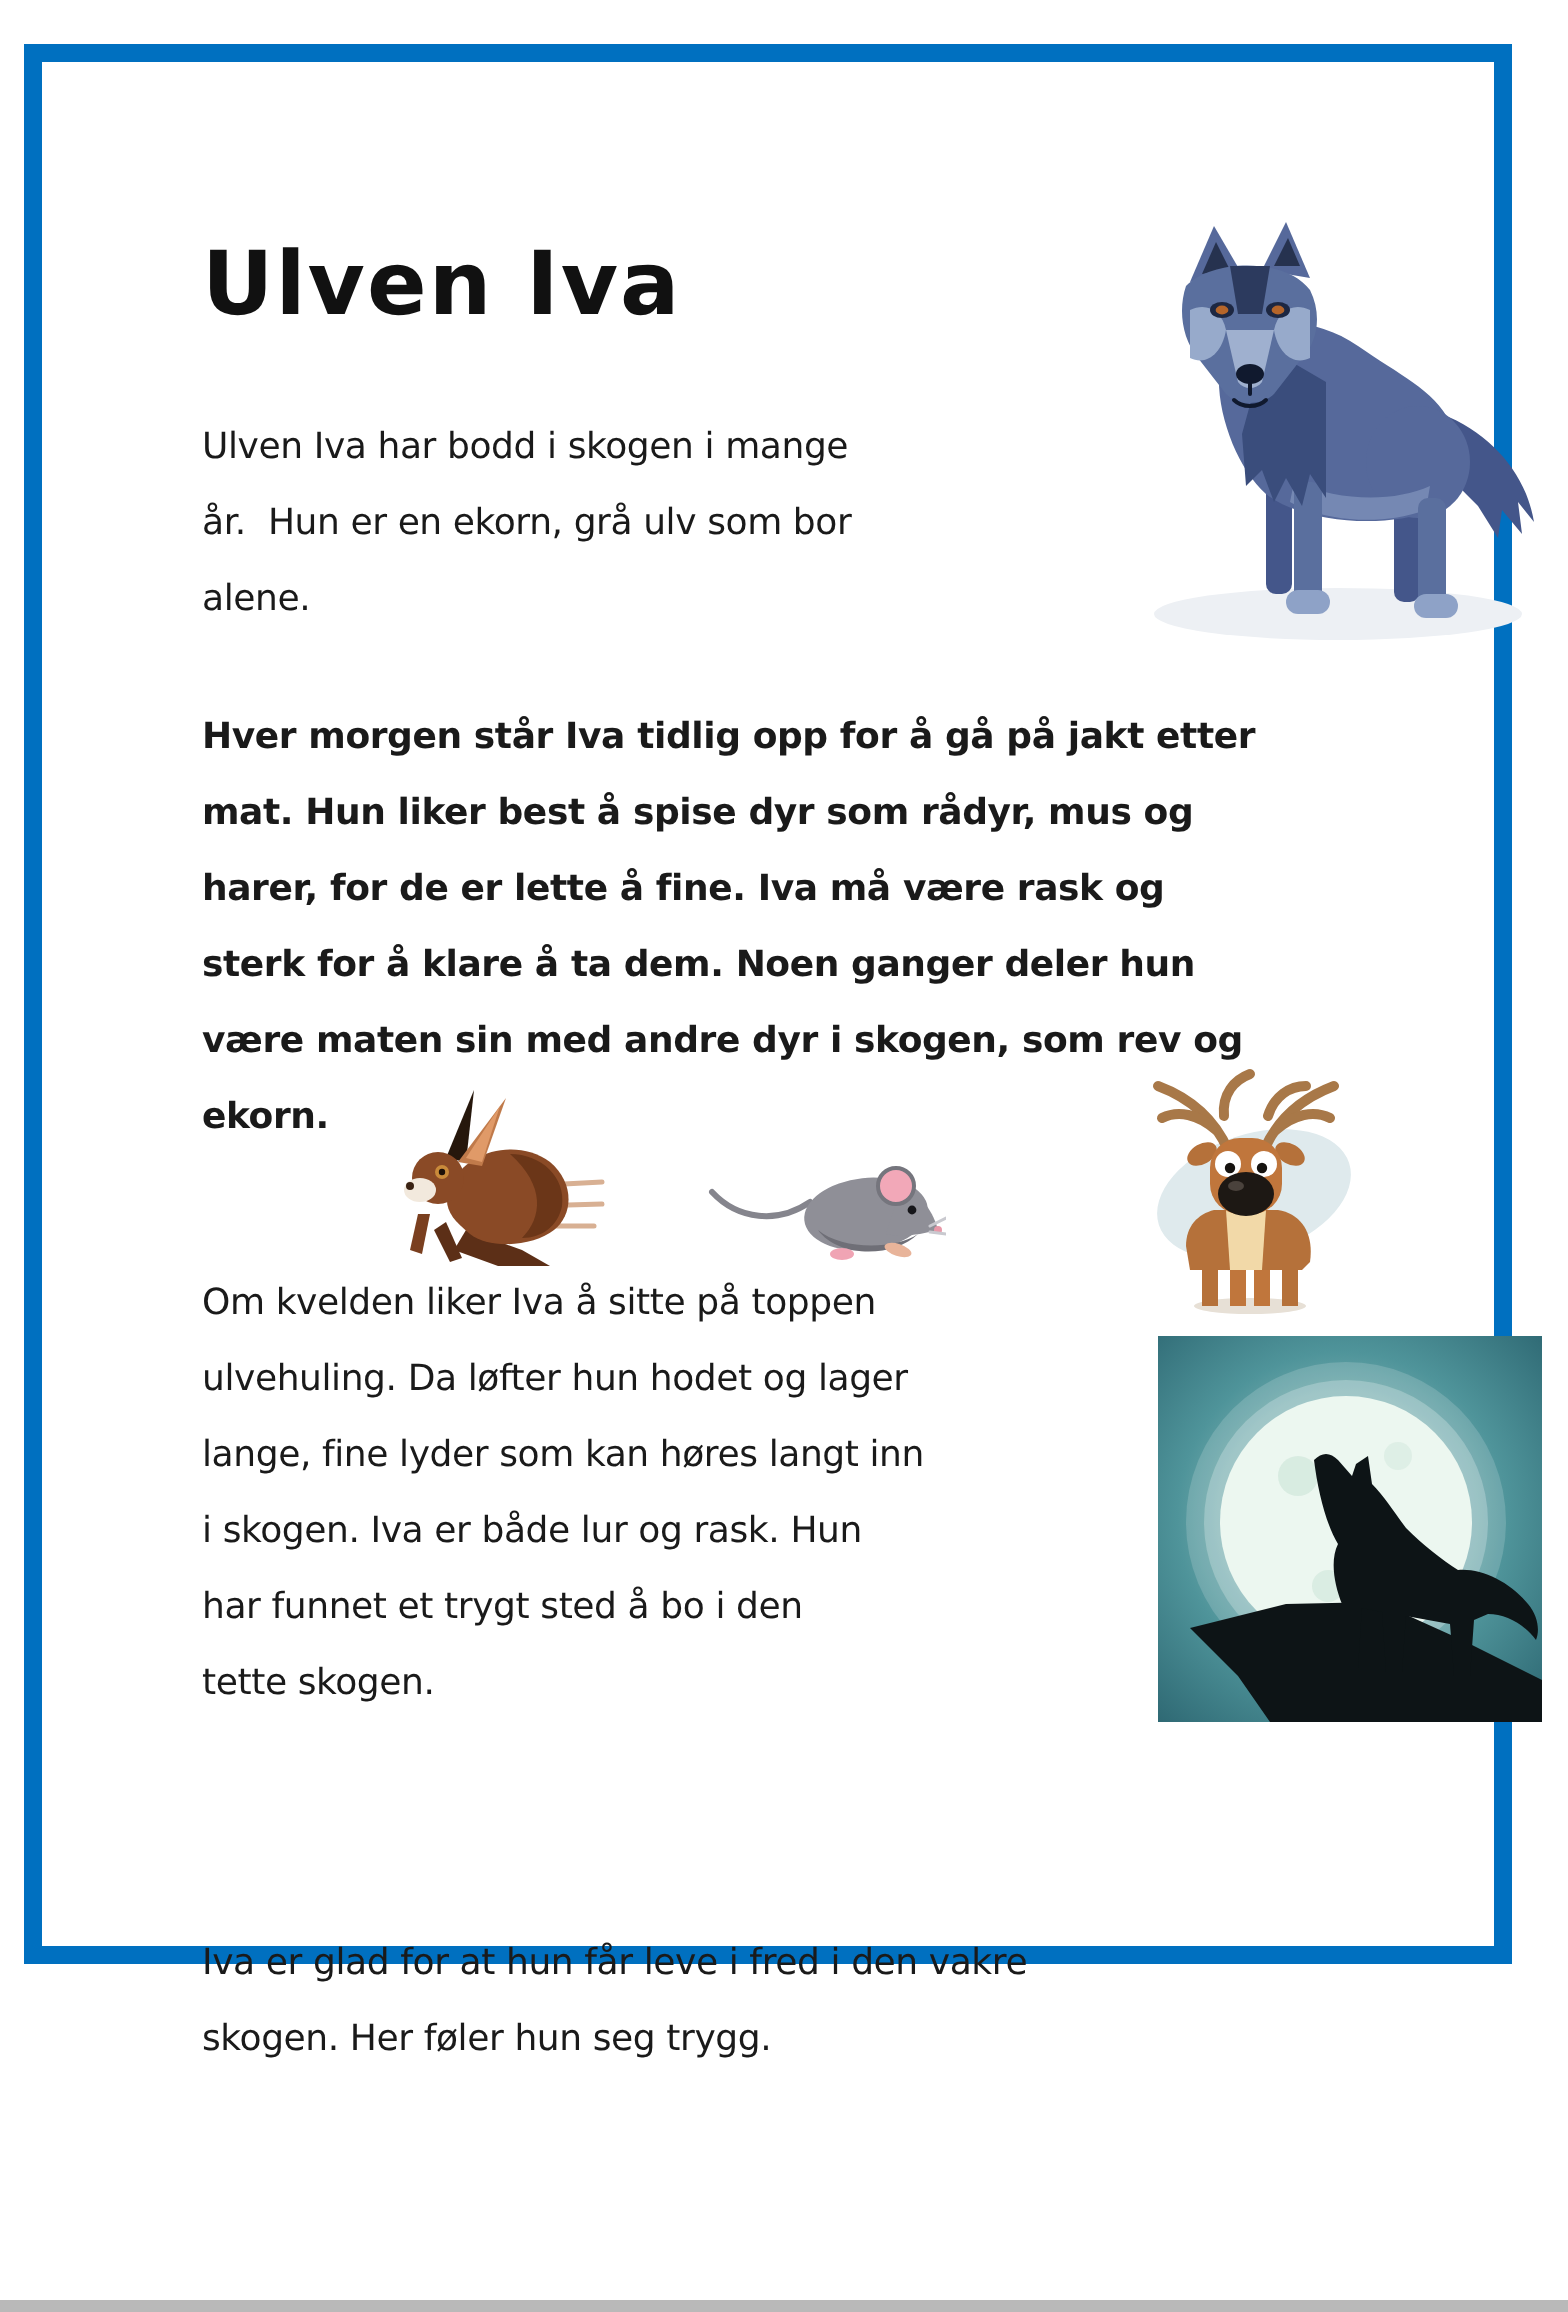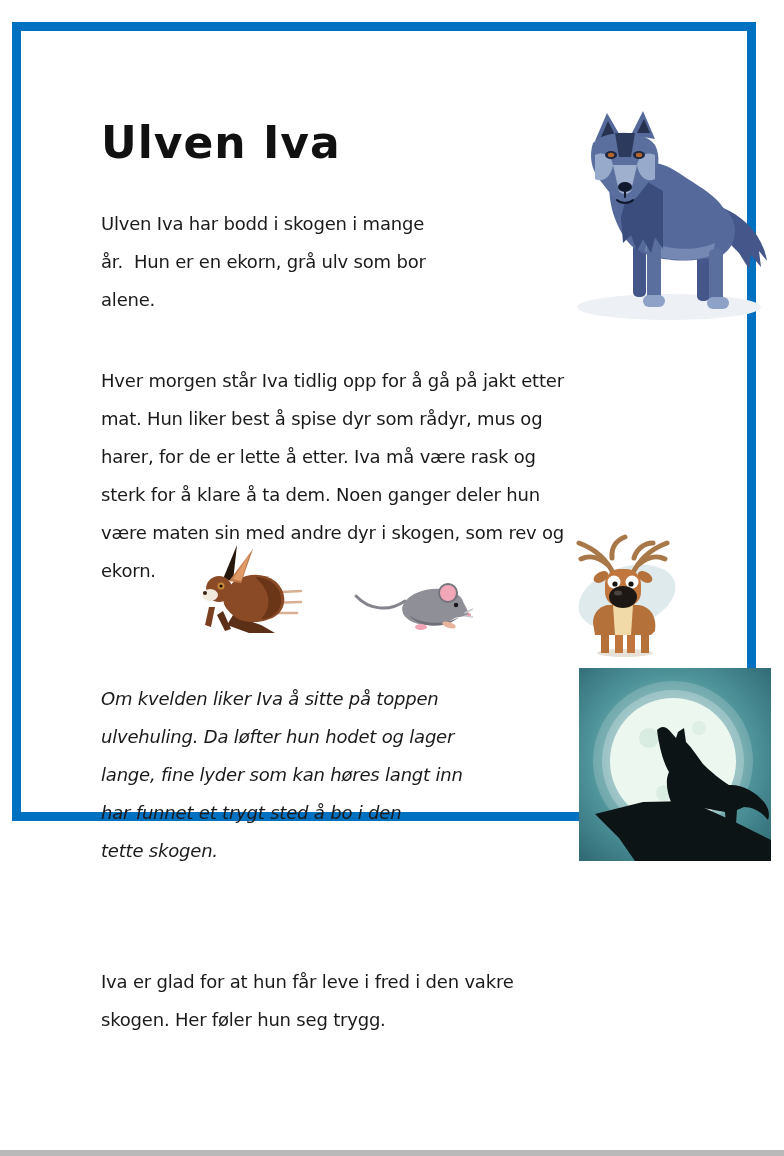--- a/index.html
+++ b/index.html
@@ -6,21 +6,21 @@
   body{
     width:784px;height:1156px;
     background:#ffffff;
     font-family:"DejaVu Sans", sans-serif;
     position:relative;
     overflow:hidden;
   }
   .page-frame{
     position:absolute;
     left:12px; top:22px;
-    width:744px; height:799px;
+    width:744px; height:960px;
     border:9px solid #0070C0;
     box-sizing:border-box;
     background:#ffffff;
   }
   .page-bottom-bar{
     position:absolute;
     left:0; top:1150px;
     width:784px; height:6px;
     background:#b9b9b9;
   }
@@ -37,22 +37,22 @@
   .para{position:absolute; left:80px;}
   .para .line{
     white-space:pre;
     font-size:18px;
     line-height:38px;
     height:38px;
     color:#1a1a1a;
     letter-spacing:-0.2px;
   }
   #para-1{top:174px;}
-  #para-2{top:331px;}
-  #para-3{top:649px;font-style:italic;}
+  #para-2{top:319px;font-weight:bold;}
+  #para-3{top:602px;}
   #para-4{top:912px;margin-top:20px;}
   .illus{position:absolute;}
   #illus-standing-wolf{left:530px; top:68px;  width:236px; height:228px;}
   #illus-hare{         left:176px; top:510px; width:106px; height:100px;}
   #illus-mouse{        left:330px; top:540px; width:122px; height:62px;}
   #illus-deer{         left:538px; top:502px; width:130px; height:124px;}
   #illus-night{        left:558px; top:637px; width:192px; height:193px;}
   .illus svg{display:block; width:100%; height:100%;}
 </style>
 </head>
@@ -96,21 +96,21 @@
 
   <div class="para" id="para-1">
     <div class="line">Ulven Iva har bodd i skogen i mange</div>
     <div class="line">år.  Hun er en ekorn, grå ulv som bor</div>
     <div class="line">alene.</div>
   </div>
 
   <div class="para" id="para-2">
     <div class="line">Hver morgen står Iva tidlig opp for å gå på jakt etter</div>
     <div class="line">mat. Hun liker best å spise dyr som rådyr, mus og</div>
-    <div class="line">harer, for de er lette å etter. Iva må være rask og</div>
+    <div class="line">harer, for de er lette å fine. Iva må være rask og</div>
     <div class="line">sterk for å klare å ta dem. Noen ganger deler hun</div>
     <div class="line">være maten sin med andre dyr i skogen, som rev og</div>
     <div class="line">ekorn.</div>
   </div>
 
   <div class="illus" id="illus-hare">
     <svg viewBox="0 0 106 100">
       <g stroke="#d8b093" stroke-width="2.5" stroke-linecap="round">
         <line x1="66" y1="52" x2="104" y2="50"></line>
         <line x1="70" y1="62" x2="104" y2="61"></line>
@@ -177,20 +177,21 @@
       <circle cx="72" cy="51" r="2.6" fill="#161310"></circle>
       <ellipse cx="64" cy="64" rx="14" ry="11" fill="#1d1814"></ellipse>
       <ellipse cx="59" cy="60" rx="4" ry="2.5" fill="#4a423c"></ellipse>
     </svg>
   </div>
 
   <div class="para" id="para-3">
     <div class="line">Om kvelden liker Iva å sitte på toppen</div>
     <div class="line">ulvehuling. Da løfter hun hodet og lager</div>
     <div class="line">lange, fine lyder som kan høres langt inn</div>
+    <div class="line">i skogen. Iva er både lur og rask. Hun</div>
     <div class="line">har funnet et trygt sted å bo i den</div>
     <div class="line">tette skogen.</div>
   </div>
 
   <div class="illus" id="illus-night">
     <svg viewBox="0 0 192 193">
       <defs>
         <radialGradient id="nightbg" cx="0.48" cy="0.47" r="0.78">
           <stop offset="0%" stop-color="#bfe0d6"></stop>
           <stop offset="55%" stop-color="#4f949a"></stop>

